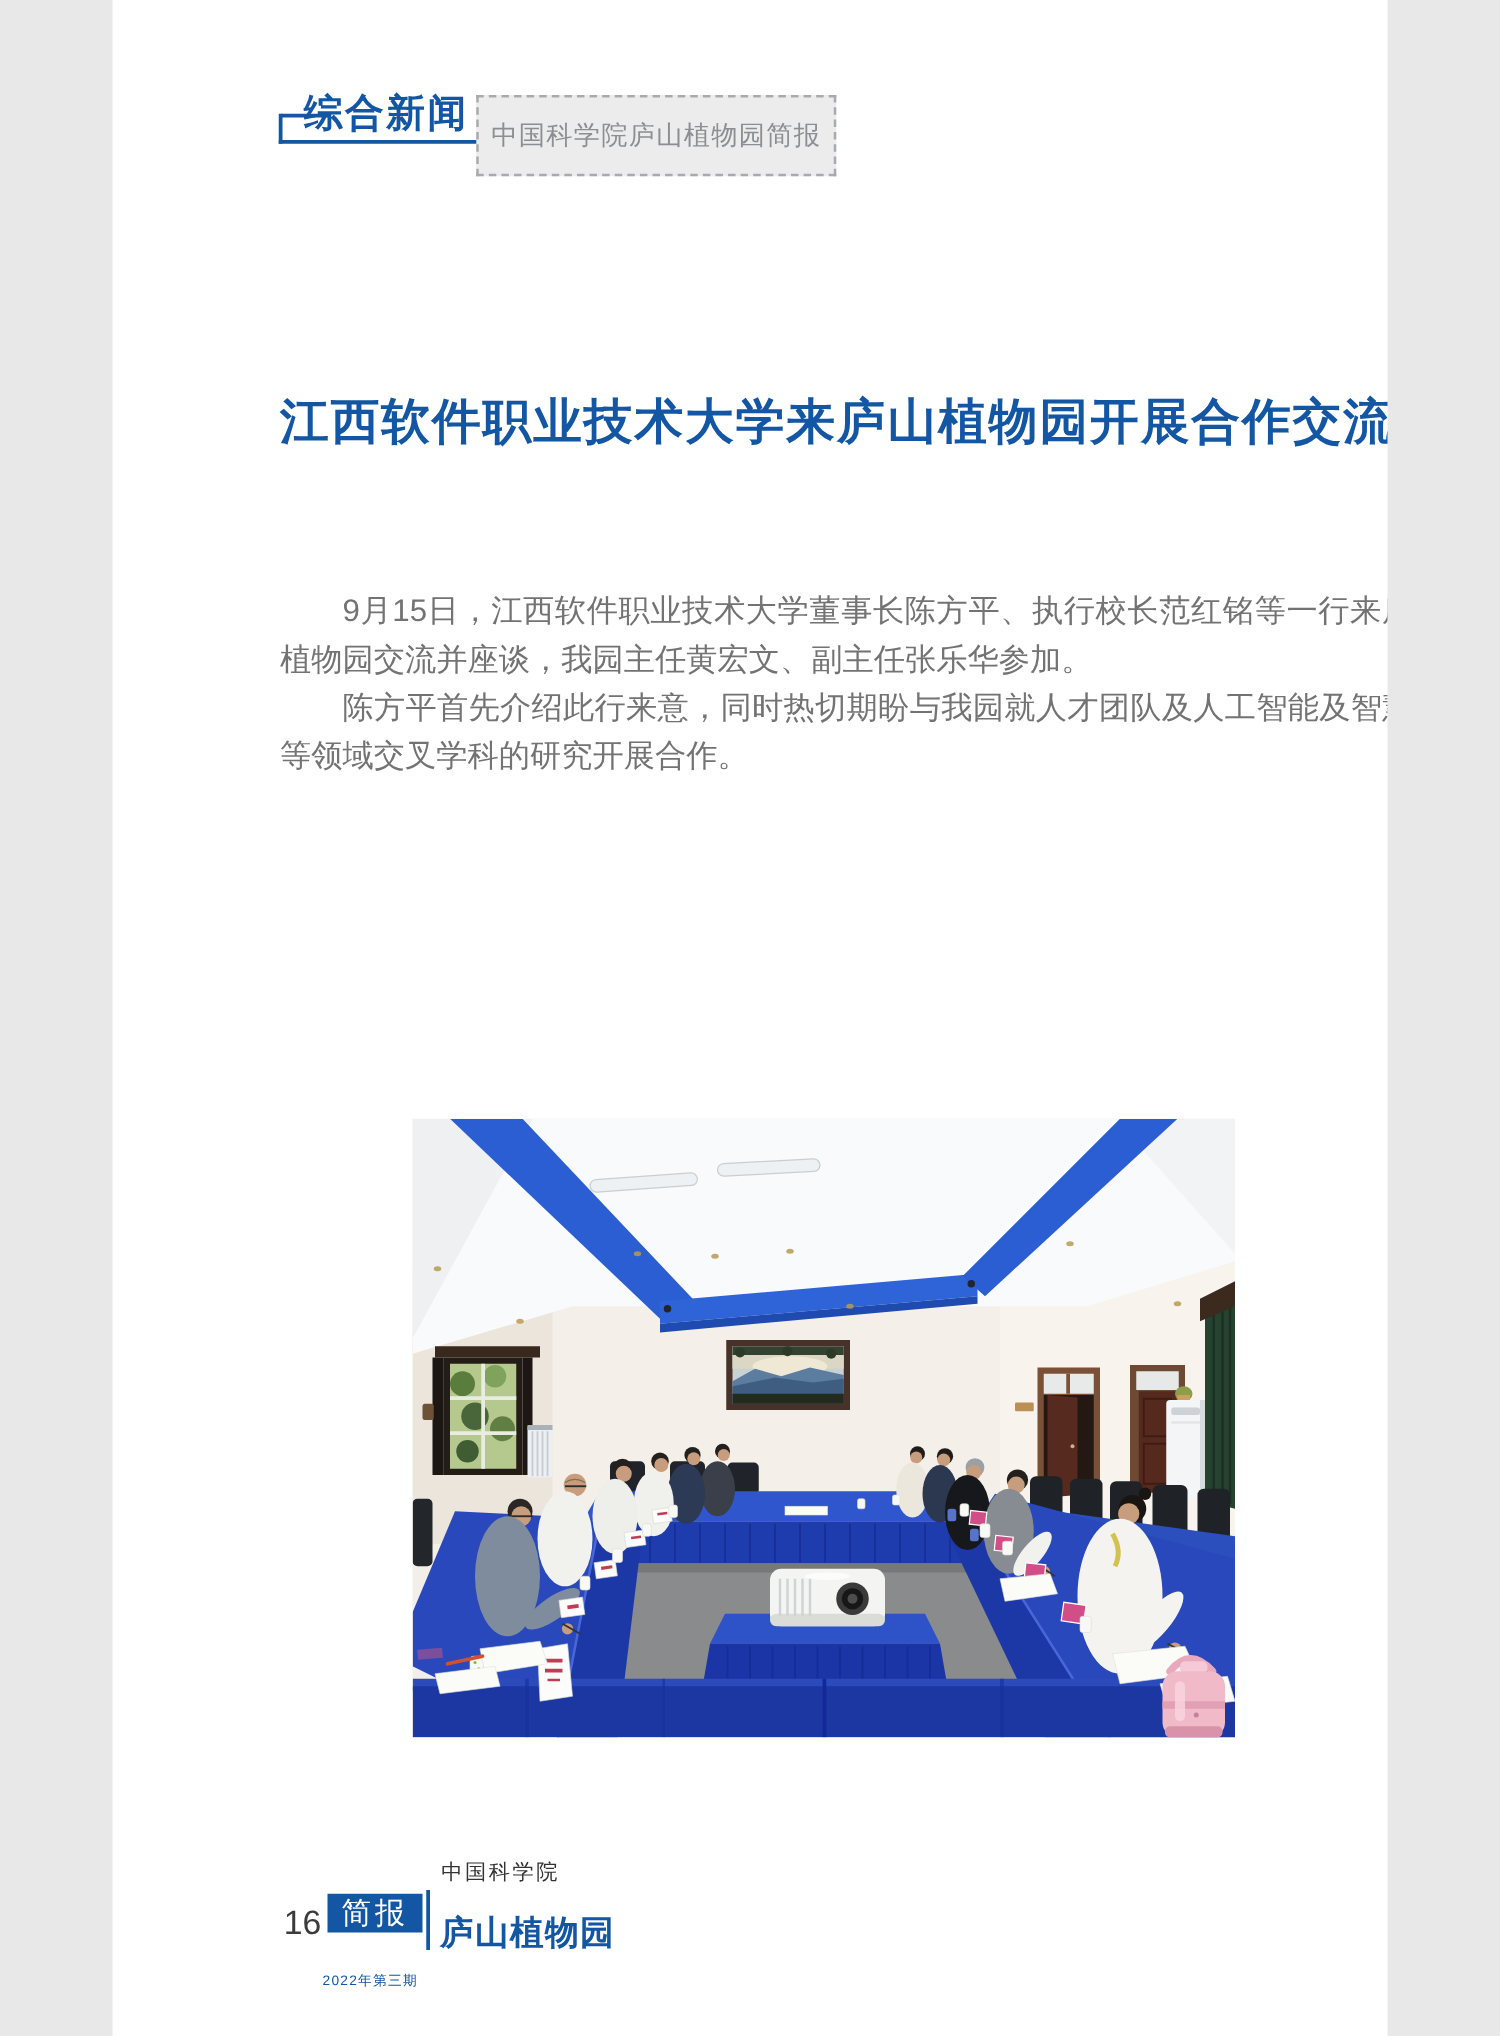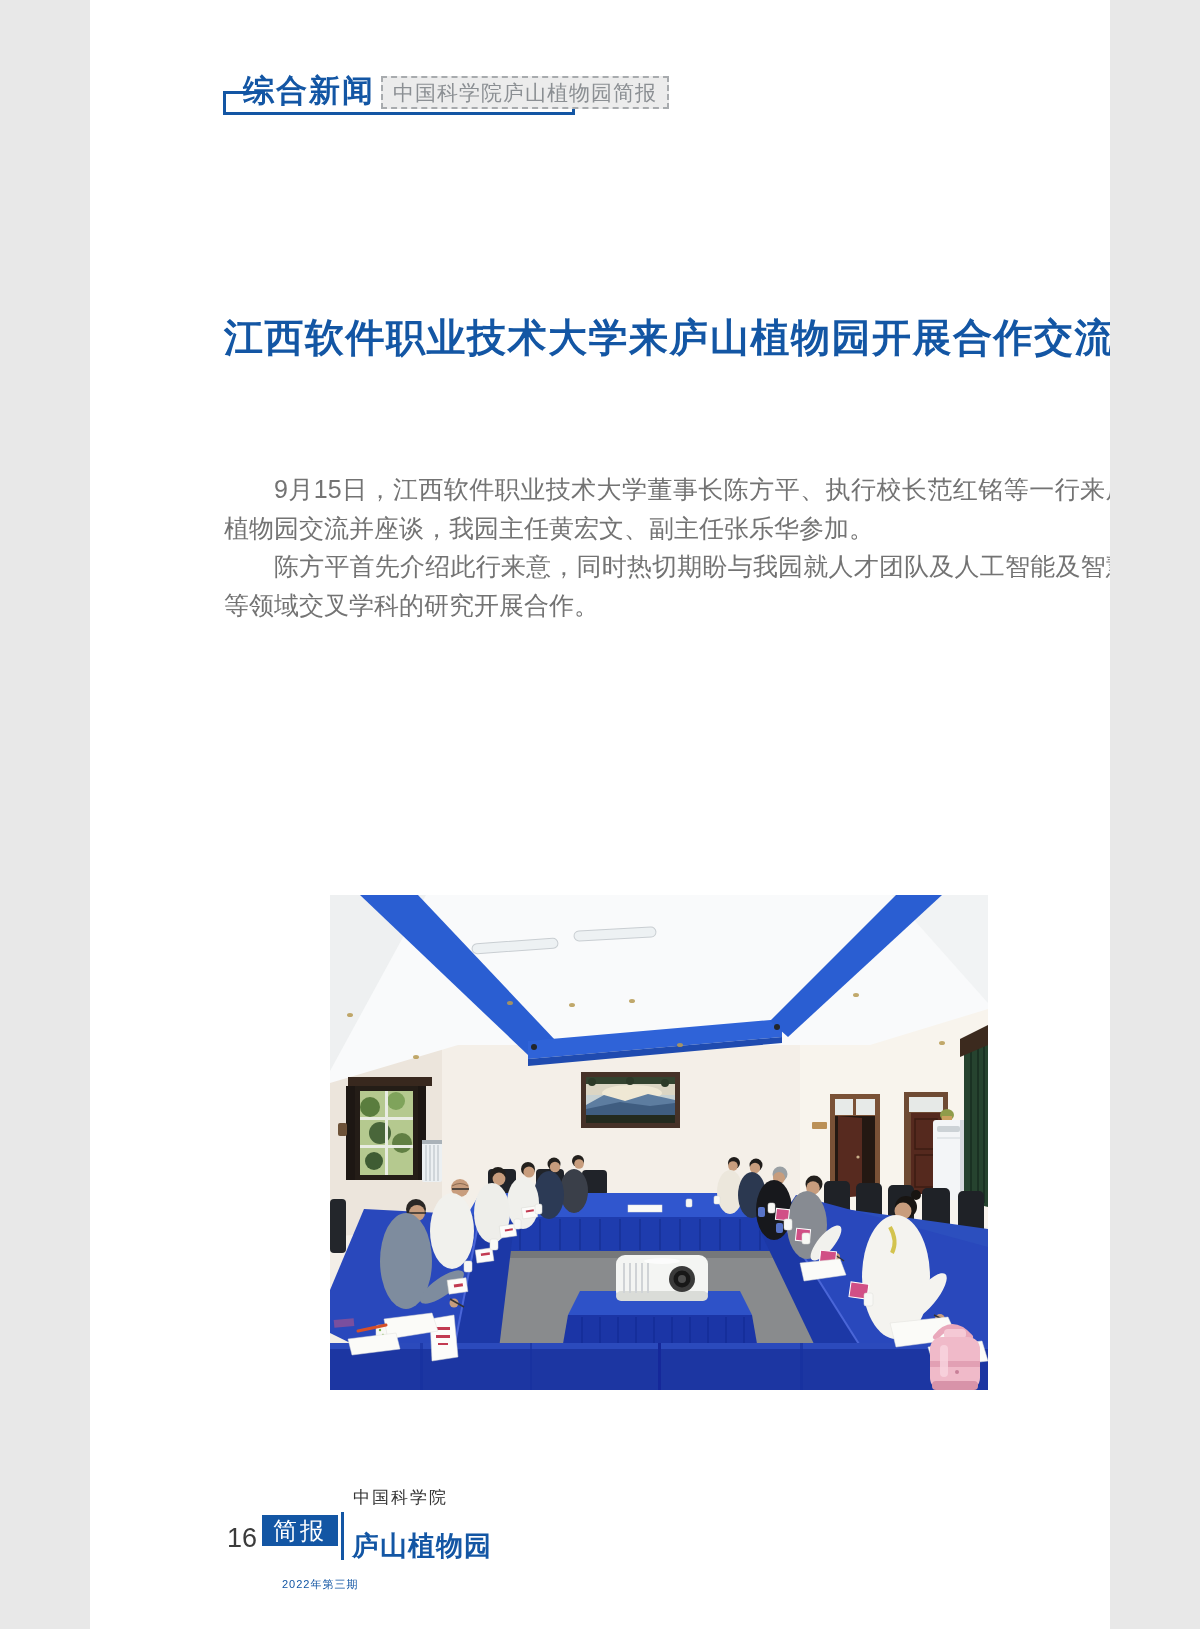--- a/index.html
+++ b/index.html
@@ -11,21 +11,21 @@
 
   
   .brk{position:absolute;background:#1356a4;}
   .section-label{
     position:absolute;left:153px;top:74px;
     font-size:31px;font-weight:700;color:#1356a4;letter-spacing:2px;line-height:34px;
   }
   .pub-box{
     position:absolute;left:291px;top:76px;height:29px;
     border:2px dashed #a8abae;background:#ececec;
-    color:#8b8f93;font-size:21px;line-height:29px;padding:0 10px;letter-spacing:1px;
+    color:#8b8f93;font-size:21px;line-height:29px;padding:16px 10px;letter-spacing:1px;
     white-space:nowrap;
   }
 
   
   .article-title{
     position:absolute;left:134px;top:292px;width:940px;
     font-size:39px;font-weight:700;color:#1356a4;letter-spacing:1.5px;line-height:40px;
   }
   .article-body{
     position:absolute;left:134px;top:470px;width:932px;
@@ -40,21 +40,21 @@
   }
   .photo svg{display:block;}
 
   
   .page-num{position:absolute;left:137px;top:1523px;font-size:27px;color:#3b3b3b;}
   .logo-box{
     position:absolute;left:172px;top:1515px;width:76px;height:31px;
     background:#1356a4;color:#ffffff;font-size:24px;font-weight:400;
     text-align:center;line-height:31px;letter-spacing:3px;
   }
-  .issue{position:absolute;left:192px;top:1548px;font-size:11px;color:#1356a4;letter-spacing:1px;margin-top:29px;}
+  .issue{position:absolute;left:168px;top:1548px;font-size:11px;color:#1356a4;letter-spacing:1px;margin-top:29px;}
   .footer-divider{position:absolute;left:251px;top:1512px;width:3px;height:48px;background:#1356a4;}
   .org1{position:absolute;left:263px;top:1486px;font-size:17px;color:#333333;letter-spacing:2px;}
   .org2{position:absolute;left:262px;top:1528px;font-size:27px;font-weight:700;color:#1356a4;letter-spacing:1px;}
 </style>
 </head>
 <body>
 
 <div id="page">
 
   <div>

